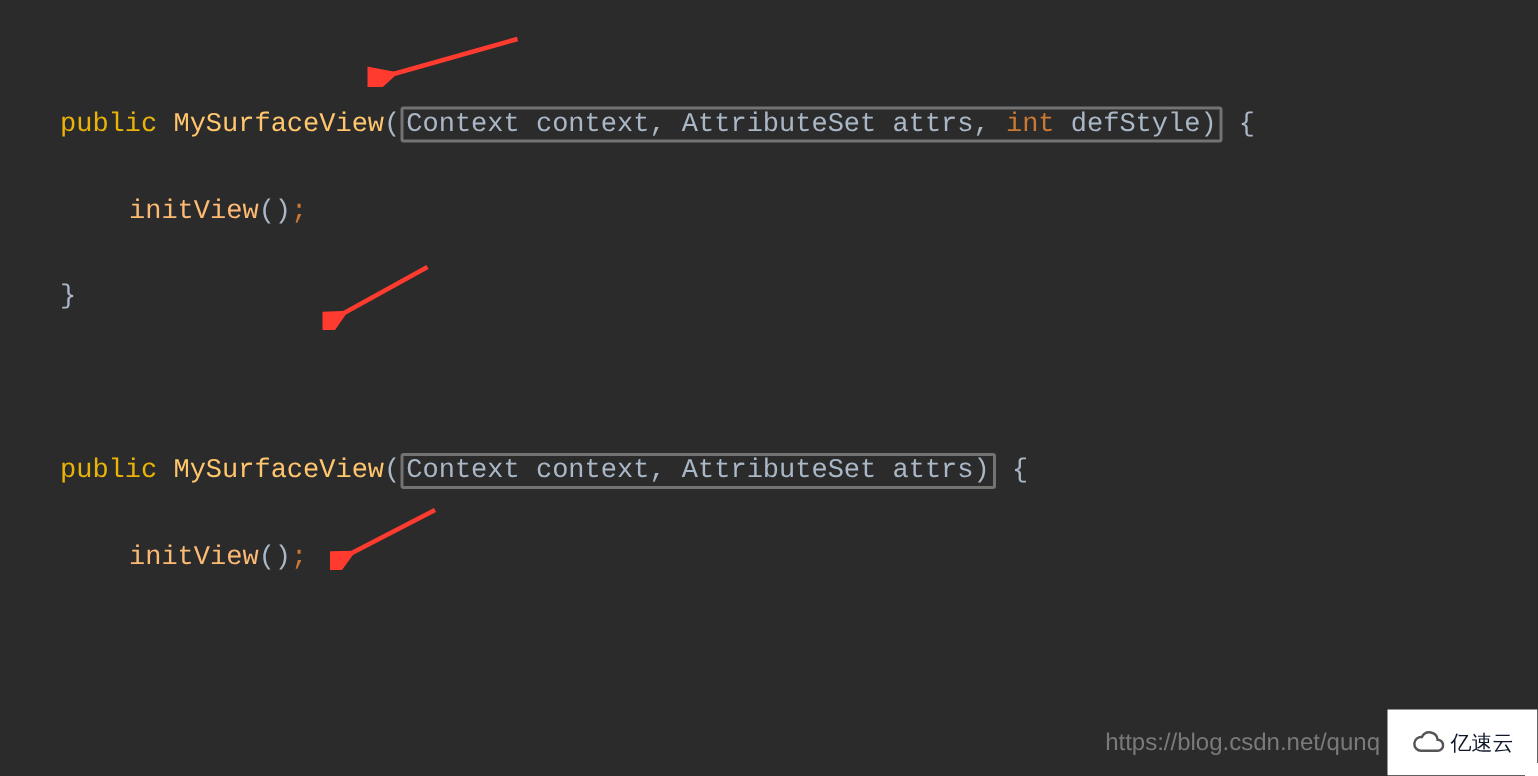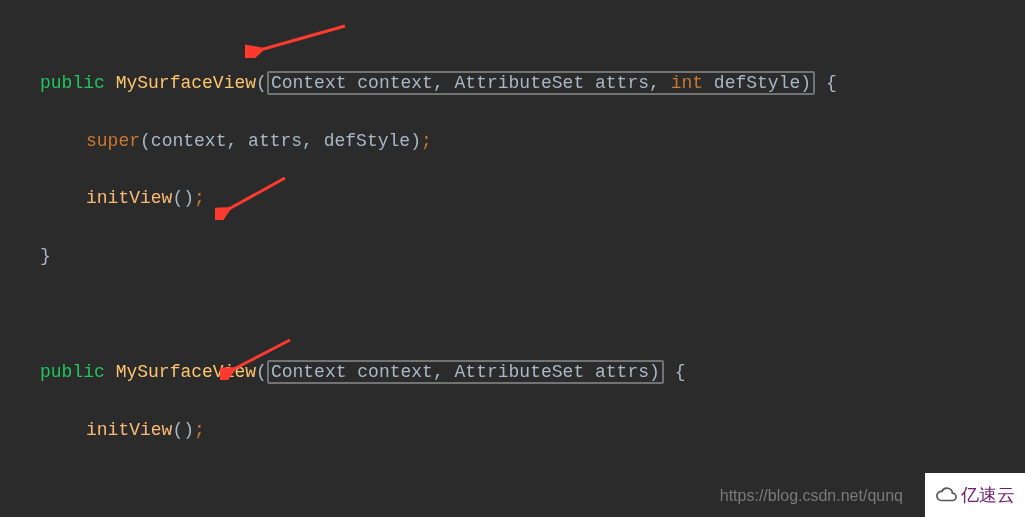--- a/index.html
+++ b/index.html
@@ -12,74 +12,73 @@
     color: #a9b7c6;
     width: 1025px;
     height: 517px;
     overflow: hidden;
     position: relative;
   }
   .code-area {
     padding: 40px 0 0 40px;
     white-space: pre;
   }
-  .kw-public { color: #22c55e; text-align: right; }
+  .kw-public { color: #eab308; text-align: right; }
   .kw-int { color: #cc7832; }
   .kw-super { color: #cc7832; }
   .class-name { color: #ffc66d; }
   .type { color: #a9b7c6; }
   .ident { color: #a9b7c6; }
   .method { color: #fdba74; }
   .punct { color: #a9b7c6; }
   .semicolon { color: #cc7832; }
   .box {
     border: 2px solid #737373;
     padding: 0 2px;
     border-radius: 2px;
   }
   .arrow {
     position: absolute;
     pointer-events: none;
   }
   .watermark-text {
     position: absolute;
-    right: 122px;
+    right: 105px;
     bottom: 8px;
     color: #7a7a7a;
     font-size: 16px;
     font-family: sans-serif;
   }
   .watermark-logo {
     position: absolute;
     right: 0;
     bottom: 0;
     width: 100px;
     height: 44px;
     background: #ffffff;
     display: flex;
     align-items: center;
     justify-content: center;
-    font-size: 18px;
-    color: #701a75;
+    font-size: 14px;
+    color: #0f172a;
     font-family: sans-serif;
   }
   .watermark-logo svg {
     width: 22px;
     height: 22px;
     margin-right: 4px;
   }
   .line { display: block; height: 29px; }
   .indent1 { padding-left: 46px; display: inline-block;}
 </style>
 </head>
 <body>
 
 <div class="code-area">
 <span class="line"><span class="kw-public">public</span><span> </span><span class="class-name">MySurfaceView</span><span class="punct">(</span><span class="box"><span class="type">Context</span><span> </span><span class="ident">context</span><span class="punct">,</span><span> </span><span class="type">AttributeSet</span><span> </span><span class="ident">attrs</span><span class="punct">,</span><span> </span><span class="kw-int">int</span><span> </span><span class="ident">defStyle</span><span class="punct">)</span></span><span> </span><span class="punct">{</span></span>
-<span class="line"><span class="indent1"><span class="kw-super">super</span><span class="punct">(</span><span class="ident">context</span><span class="punct">,</span><span> </span><span class="ident">attrs</span><span class="punct">,</span><span> </span><span class="ident">defStyle</span><span class="punct">)</span><span class="semicolon">;</span></span></span>
 <span class="line"><span class="indent1"><span class="method">initView</span><span class="punct">(</span><span class="punct">)</span><span class="semicolon">;</span></span></span>
 <span class="line"><span class="punct">}</span></span>
 <span class="line"></span>
 <span class="line"><span class="kw-public">public</span><span> </span><span class="class-name">MySurfaceView</span><span class="punct">(</span><span class="box"><span class="type">Context</span><span> </span><span class="ident">context</span><span class="punct">,</span><span> </span><span class="type">AttributeSet</span><span> </span><span class="ident">attrs</span><span class="punct">)</span></span><span> </span><span class="punct">{</span></span>
 <span class="line"><span class="indent1"><span class="method">initView</span><span class="punct">(</span><span class="punct">)</span><span class="semicolon">;</span></span></span>
 
 
 
 
 

